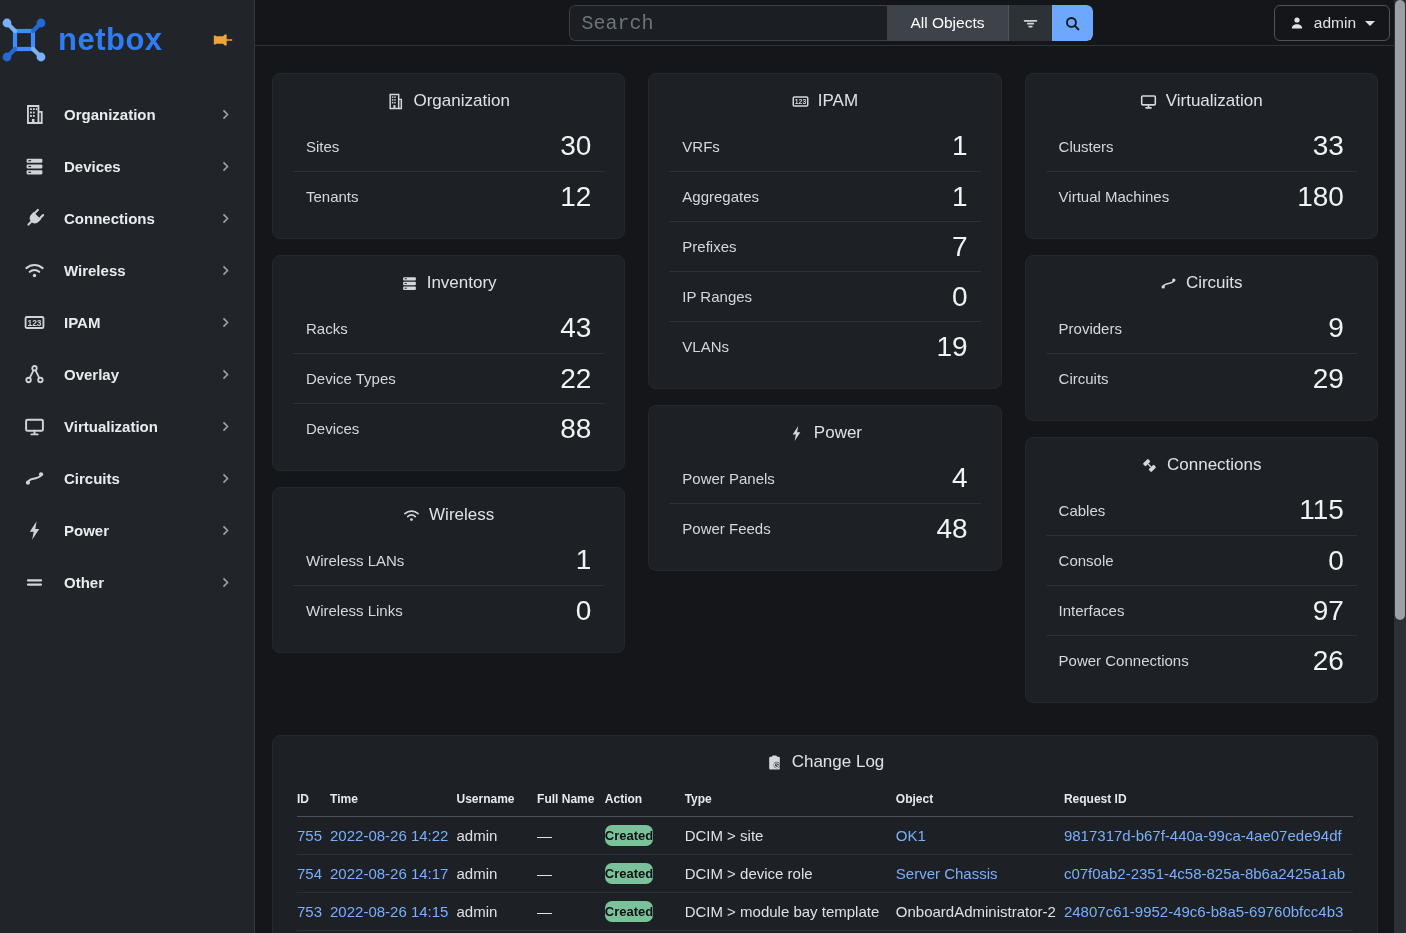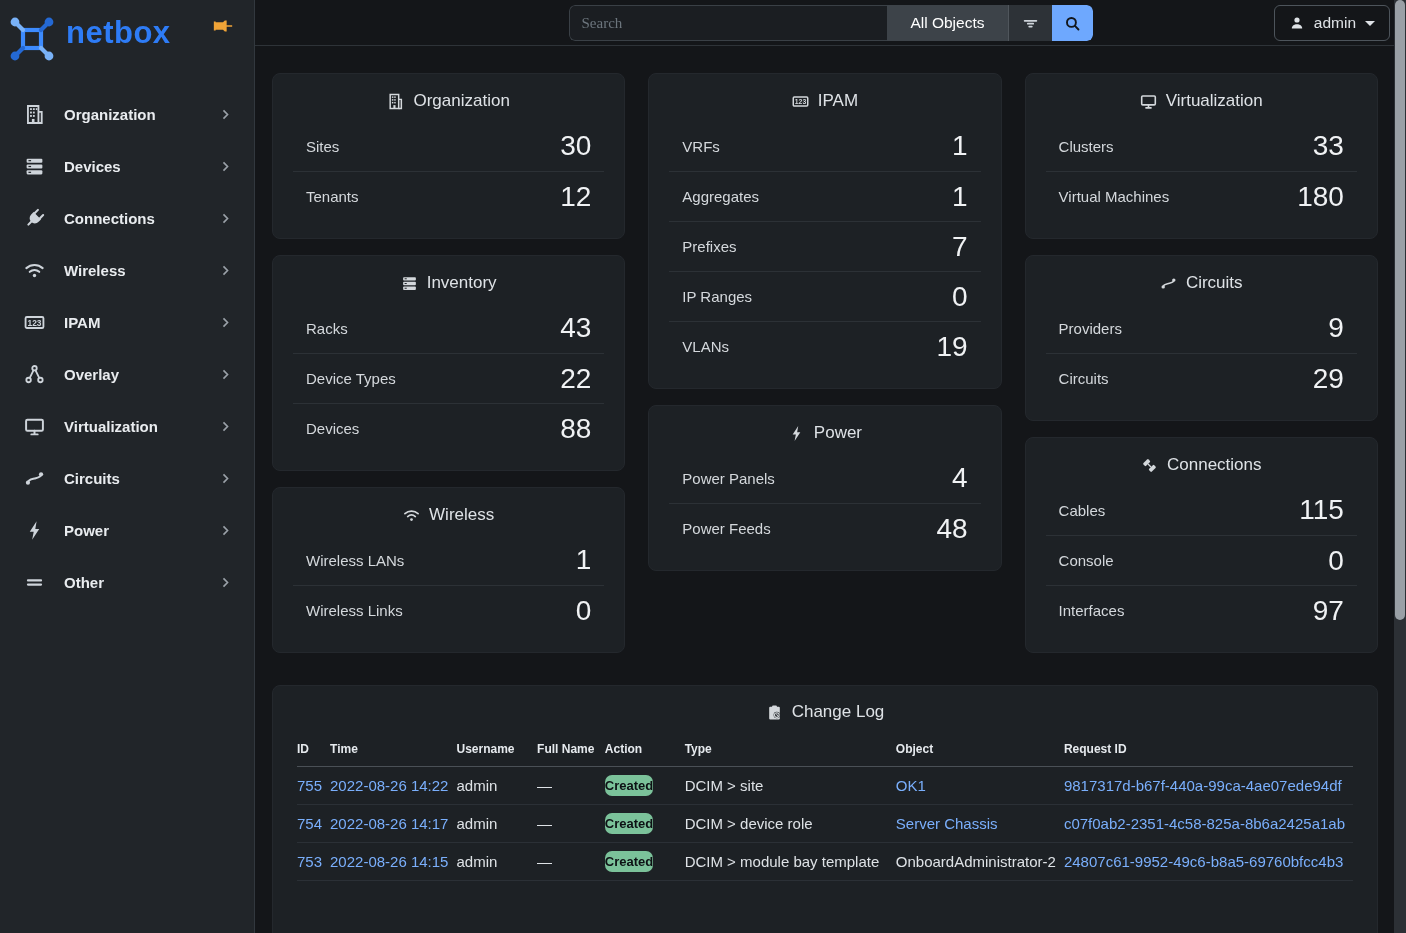--- a/index.html
+++ b/index.html
@@ -8,21 +8,21 @@
     background: #141619;
     font-family: "Liberation Sans", sans-serif;
     color: #dee2e6;
     position: relative;
   }
   
   .sidebar {
     position: fixed; left: 0; top: 0; width: 255px; height: 100%;
     background: #212529; border-right: 1px solid #32383e; z-index: 5;
   }
-  .logo-row { display: flex; padding: 15px 20px 14px 8px; height: 78px; }
+  .logo-row { display: flex; align-items: center; padding: 15px 20px 14px 0; height: 78px; }
   .logo-mark { width: 48px; height: 48px; flex: 0 0 auto; }
   .logo-text { font-size: 31px; font-weight: 700; color: #2e7cf6; margin-left: 10px; letter-spacing: 0.5px; }
   .pin-btn { margin-left: auto; width: 22px; height: 22px; color: #f0a437; cursor: pointer; }
   .nav { margin-top: 10px; }
   .nav-item {
     display: flex; align-items: center; height: 52px; padding: 0 22px 0 24px;
     cursor: pointer;
   }
   .nav-item .nv-icon { width: 21px; height: 21px; color: #ced4da; flex: 0 0 auto; }
   .nav-item .nv-label { margin-left: 19px; font-size: 15px; font-weight: 700; color: #e9ecef; }
@@ -33,22 +33,22 @@
     background: #141619; border-bottom: 1px solid #2e3338; z-index: 4;
     display: flex; align-items: center;
   }
   .search-group {
     position: absolute; left: 50%; transform: translateX(-50%);
     top: 5px; height: 36px; display: flex; width: 524px;
     border-radius: 6px; overflow: hidden;
   }
   .search-input {
     flex: 1; background: #1b1e22; border: 1px solid #3a4046; border-right: none;
-    border-radius: 6px 0 0 6px; color: #dee2e6; font-size: 15px; padding: 0 12px;
-    outline: none; font-family: Liberation Serif, serif;
+    border-radius: 6px 0 0 6px; color: #dee2e6; font-size: 20px; padding: 0 12px;
+    outline: none; font-family: Liberation Mono, monospace;
   }
   .search-input::placeholder { color: #6c757d; }
   .scope-btn {
     background: #3d4349; color: #fff; font-size: 15.5px; border: none;
     padding: 0 23px; cursor: pointer; font-family: "Liberation Sans", sans-serif;
   }
   .filter-btn {
     background: #2d3237; border: none; border-left: 1px solid #50565c;
     width: 44px; display: flex; align-items: center; justify-content: center;
     color: #ced4da; cursor: pointer;
@@ -540,20 +540,24 @@
             <span class="stat-label">Cables</span>
             <span class="stat-value">115</span>
           </div>
           <div class="stat-row">
             <span class="stat-label">Console</span>
             <span class="stat-value">0</span>
           </div>
           <div class="stat-row">
             <span class="stat-label">Interfaces</span>
             <span class="stat-value">97</span>
+          </div>
+          <div class="stat-row">
+            <span class="stat-label">Power Connections</span>
+            <span class="stat-value">26</span>
           </div>
         </div>
       </section>
     </div>
   </div>
 
   <section class="card changelog">
     <div class="card-head">
       <span class="ch-icon">
         <svg viewBox="0 0 16 16" width="17" height="17">

